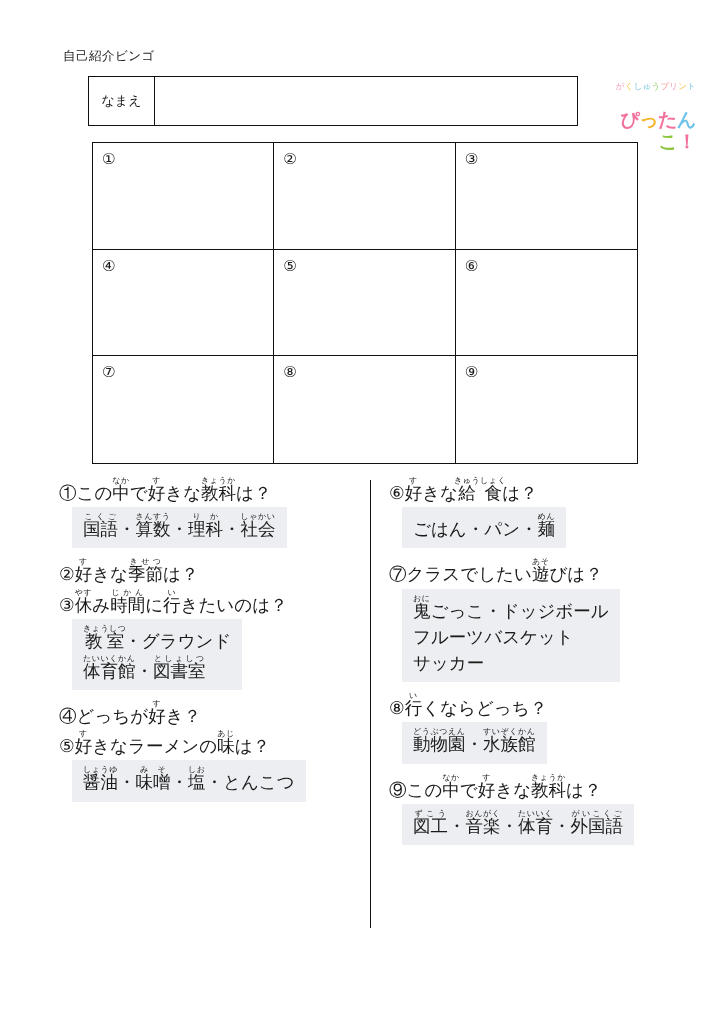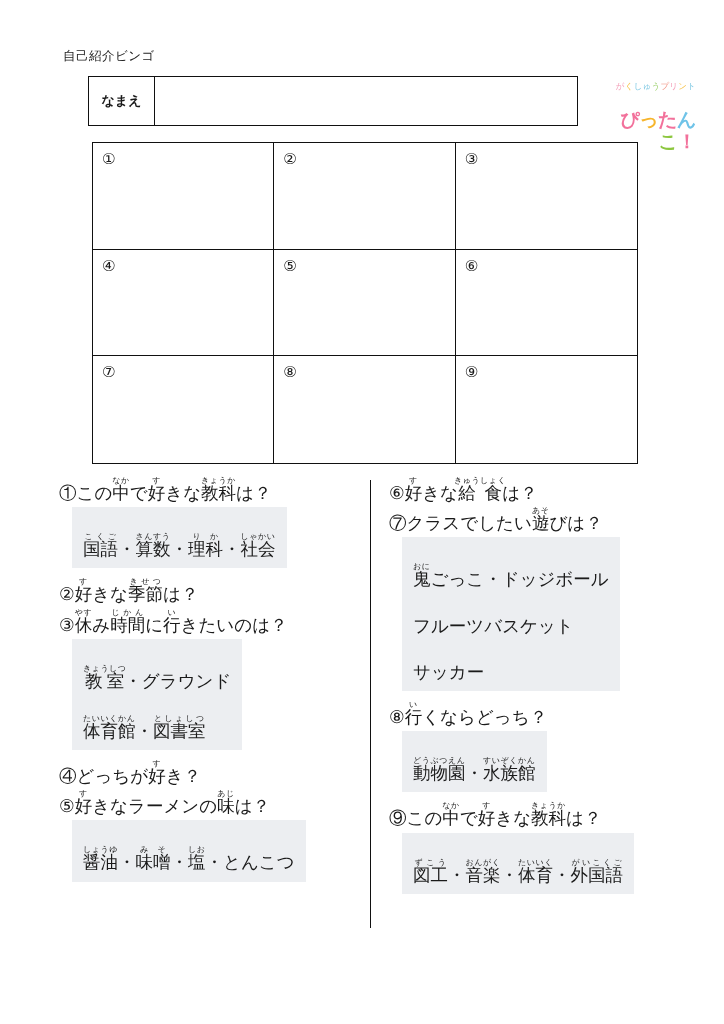--- a/index.html
+++ b/index.html
@@ -31,21 +31,20 @@
   }
   .name-row {
     position: absolute;
     left: 88px;
     top: 76px;
     width: 490px;
     height: 50px;
     display: flex;
     border: 1.4px solid #111;
     box-sizing: border-box;
-    font-weight: bold;
   }
   .name-label {
     width: 66px;
     border-right: 1.4px solid #111;
     display: flex;
     align-items: center;
     justify-content: center;
     font-size: 13px;
     box-sizing: border-box;
   }
@@ -141,21 +140,21 @@
     padding-left: 1px;
   }
   .ans {
     background: #eceef1;
     display: inline-block;
     padding: 5px 11px 6px 11px;
     margin: 4px 0 6px 14px;
     font-size: 17.5px;
     line-height: 1.5;
   }
-  .ans-line { white-space: nowrap; margin-top: 20px; }
+  .ans-line { white-space: nowrap; }
 
   
   ruby { ruby-position: over; }
   rt {
     font-size: 8px;
     line-height: 1;
     letter-spacing: 0.5px;
     font-family: "Liberation Serif", serif;
   }
 </style>
@@ -195,20 +194,20 @@
   <div class="columns">
     <div class="divider"></div>
     <div class="col col-left" id="col-left">
         <div class="q"><div class="q-text">①この<ruby>中<rt>なか</rt></ruby>で<ruby>好<rt>す</rt></ruby>きな<ruby>教科<rt>きょうか</rt></ruby>は？</div><div class="ans"><div class="ans-line"><ruby>国語<rt>こくご</rt></ruby>・<ruby>算数<rt>さんすう</rt></ruby>・<ruby>理科<rt>りか</rt></ruby>・<ruby>社会<rt>しゃかい</rt></ruby></div></div></div>
         <div class="q"><div class="q-text">②<ruby>好<rt>す</rt></ruby>きな<ruby>季節<rt>きせつ</rt></ruby>は？</div></div>
         <div class="q"><div class="q-text">③<ruby>休<rt>やす</rt></ruby>み<ruby>時間<rt>じかん</rt></ruby>に<ruby>行<rt>い</rt></ruby>きたいのは？</div><div class="ans"><div class="ans-line"><ruby>教室<rt>きょうしつ</rt></ruby>・グラウンド</div><div class="ans-line"><ruby>体育館<rt>たいいくかん</rt></ruby>・<ruby>図書室<rt>としょしつ</rt></ruby></div></div></div>
         <div class="q"><div class="q-text">④どっちが<ruby>好<rt>す</rt></ruby>き？</div></div>
         <div class="q"><div class="q-text">⑤<ruby>好<rt>す</rt></ruby>きなラーメンの<ruby>味<rt>あじ</rt></ruby>は？</div><div class="ans"><div class="ans-line"><ruby>醤油<rt>しょうゆ</rt></ruby>・<ruby>味噌<rt>みそ</rt></ruby>・<ruby>塩<rt>しお</rt></ruby>・とんこつ</div></div></div>
       </div>
     <div class="col col-right" id="col-right">
-        <div class="q"><div class="q-text">⑥<ruby>好<rt>す</rt></ruby>きな<ruby>給食<rt>きゅうしょく</rt></ruby>は？</div></div>
+        <div class="q"><div class="q-text">⑥<ruby>好<rt>す</rt></ruby>きな<ruby>給食<rt>きゅうしょく</rt></ruby>は？</div><div class="ans"><div class="ans-line">ごはん・パン・<ruby>麺<rt>めん</rt></ruby></div></div></div>
         <div class="q"><div class="q-text">⑦クラスでしたい<ruby>遊<rt>あそ</rt></ruby>びは？</div><div class="ans"><div class="ans-line"><ruby>鬼<rt>おに</rt></ruby>ごっこ・ドッジボール</div><div class="ans-line">フルーツバスケット</div><div class="ans-line">サッカー</div></div></div>
         <div class="q"><div class="q-text">⑧<ruby>行<rt>い</rt></ruby>くならどっち？</div><div class="ans"><div class="ans-line"><ruby>動物園<rt>どうぶつえん</rt></ruby>・<ruby>水族館<rt>すいぞくかん</rt></ruby></div></div></div>
         <div class="q"><div class="q-text">⑨この<ruby>中<rt>なか</rt></ruby>で<ruby>好<rt>す</rt></ruby>きな<ruby>教科<rt>きょうか</rt></ruby>は？</div><div class="ans"><div class="ans-line"><ruby>図工<rt>ずこう</rt></ruby>・<ruby>音楽<rt>おんがく</rt></ruby>・<ruby>体育<rt>たいいく</rt></ruby>・<ruby>外国語<rt>がいこくご</rt></ruby></div></div></div>
       </div>
   </div>
 
 </div>
 
 </body></html>

